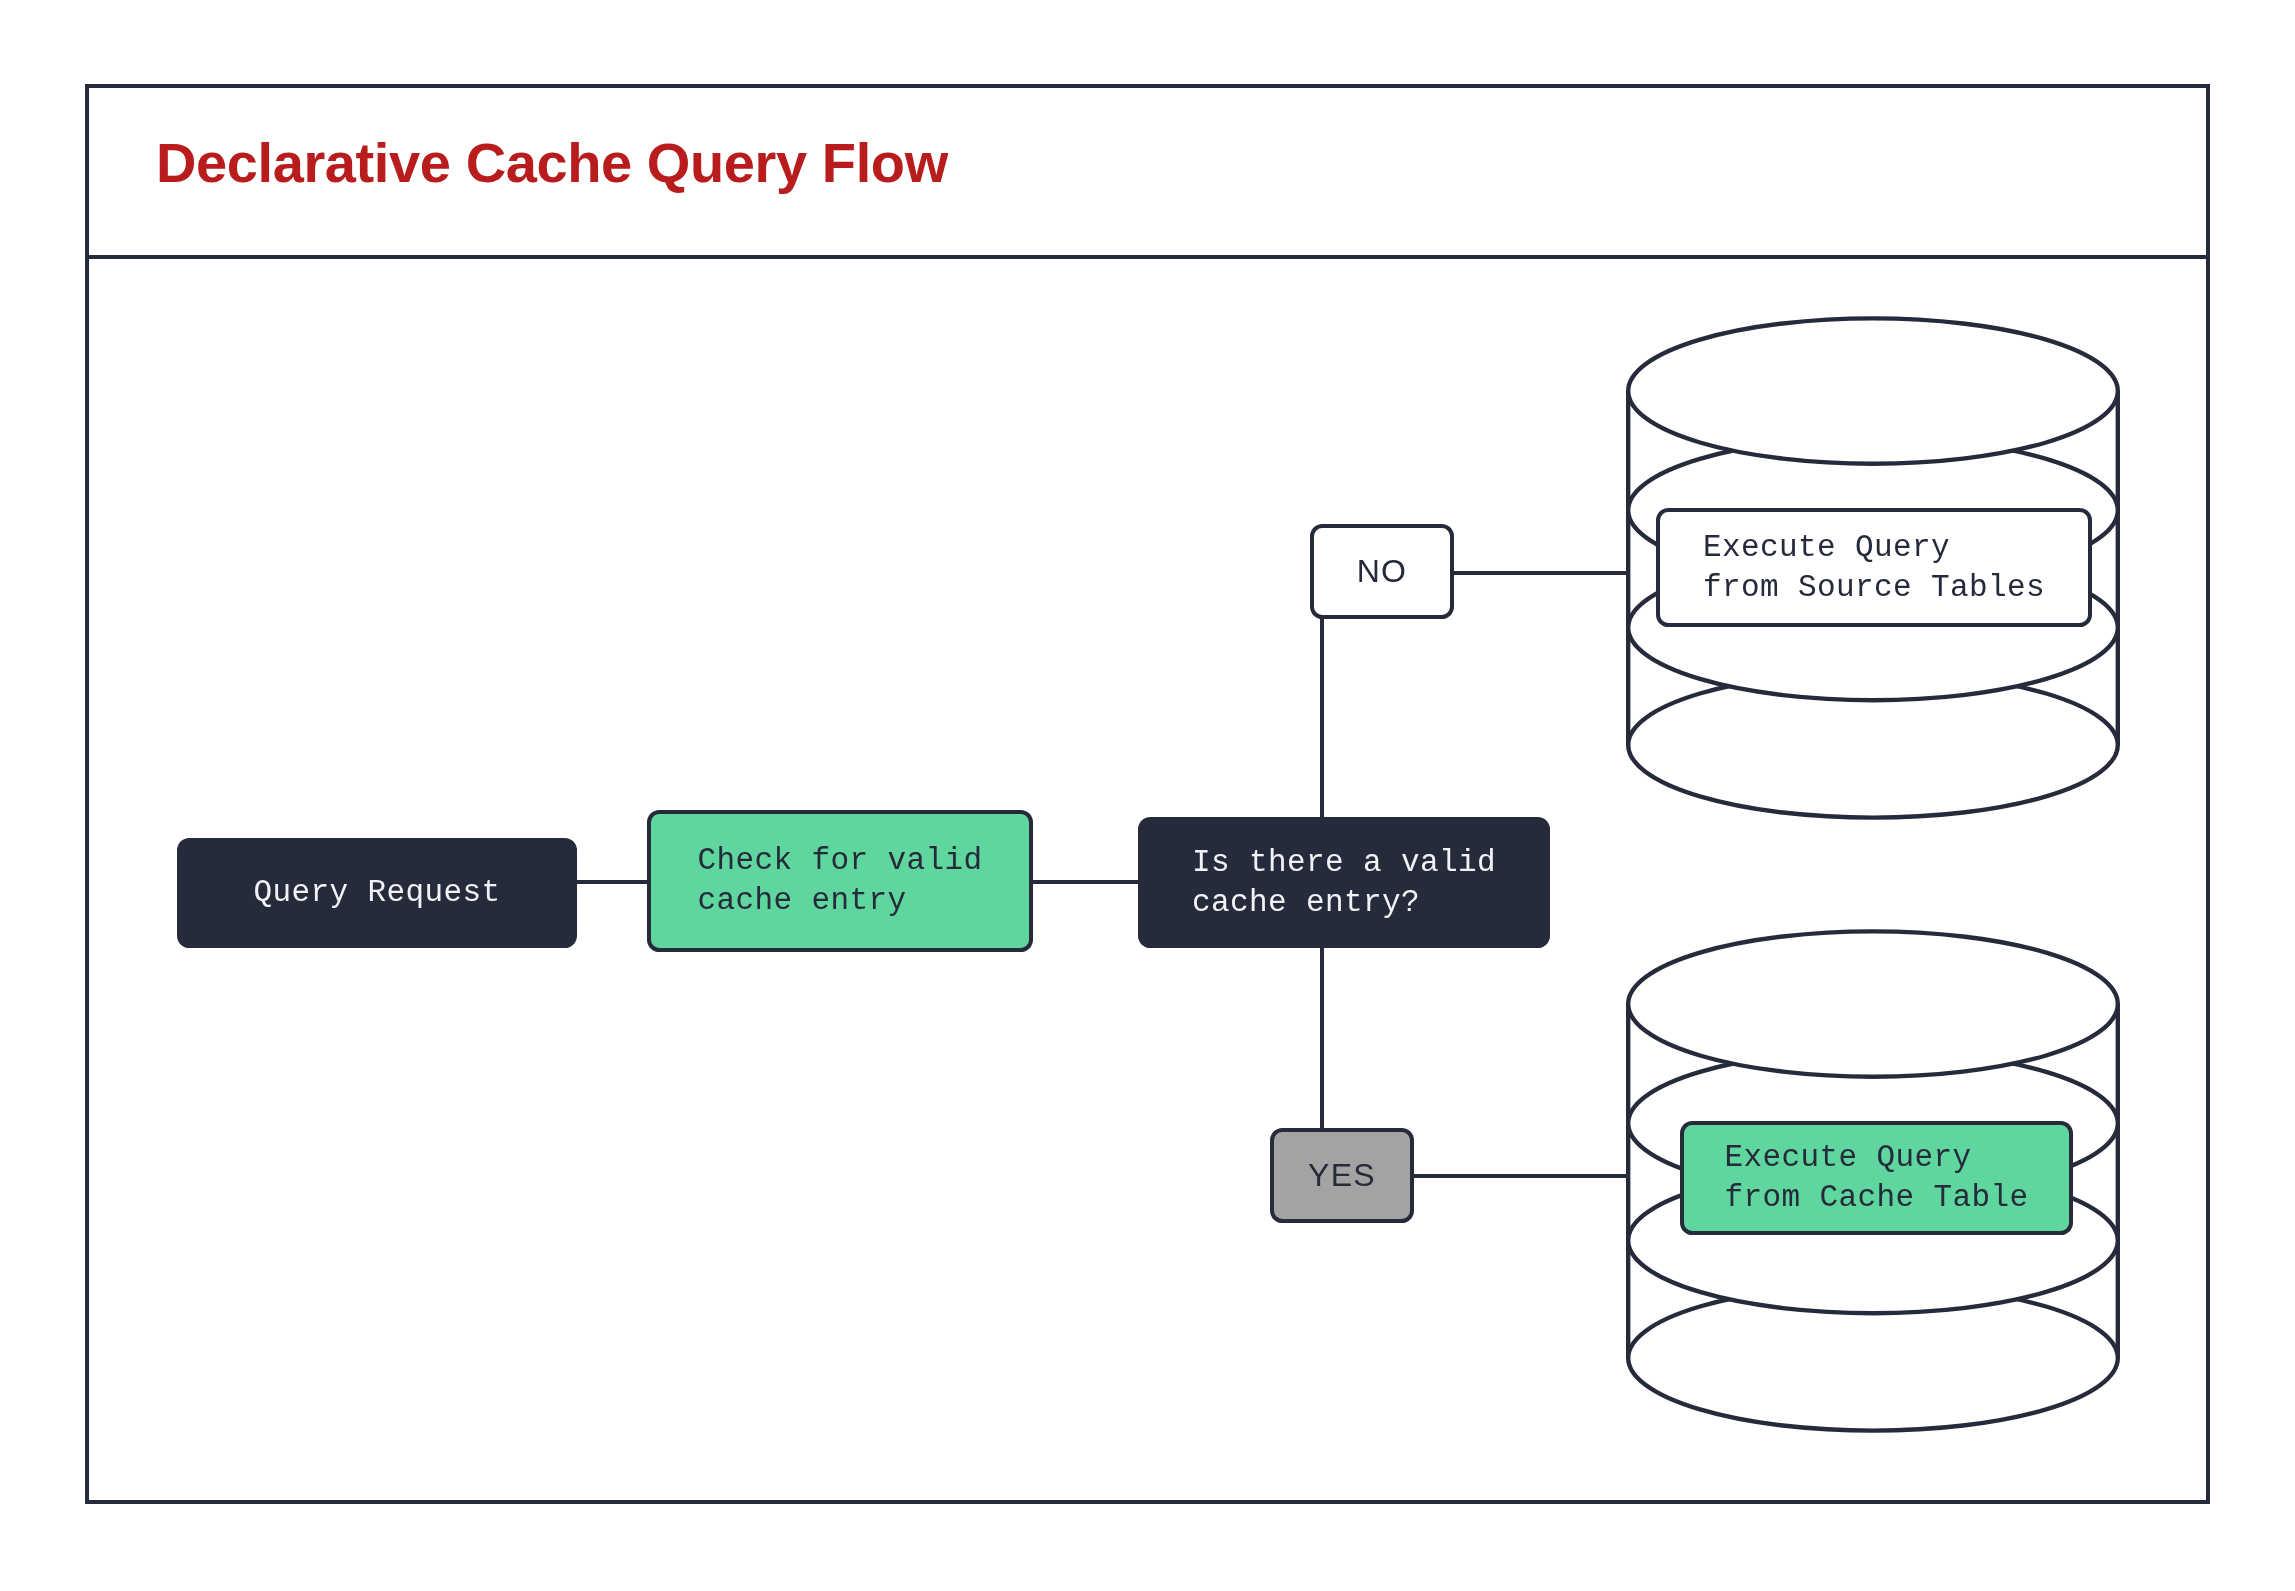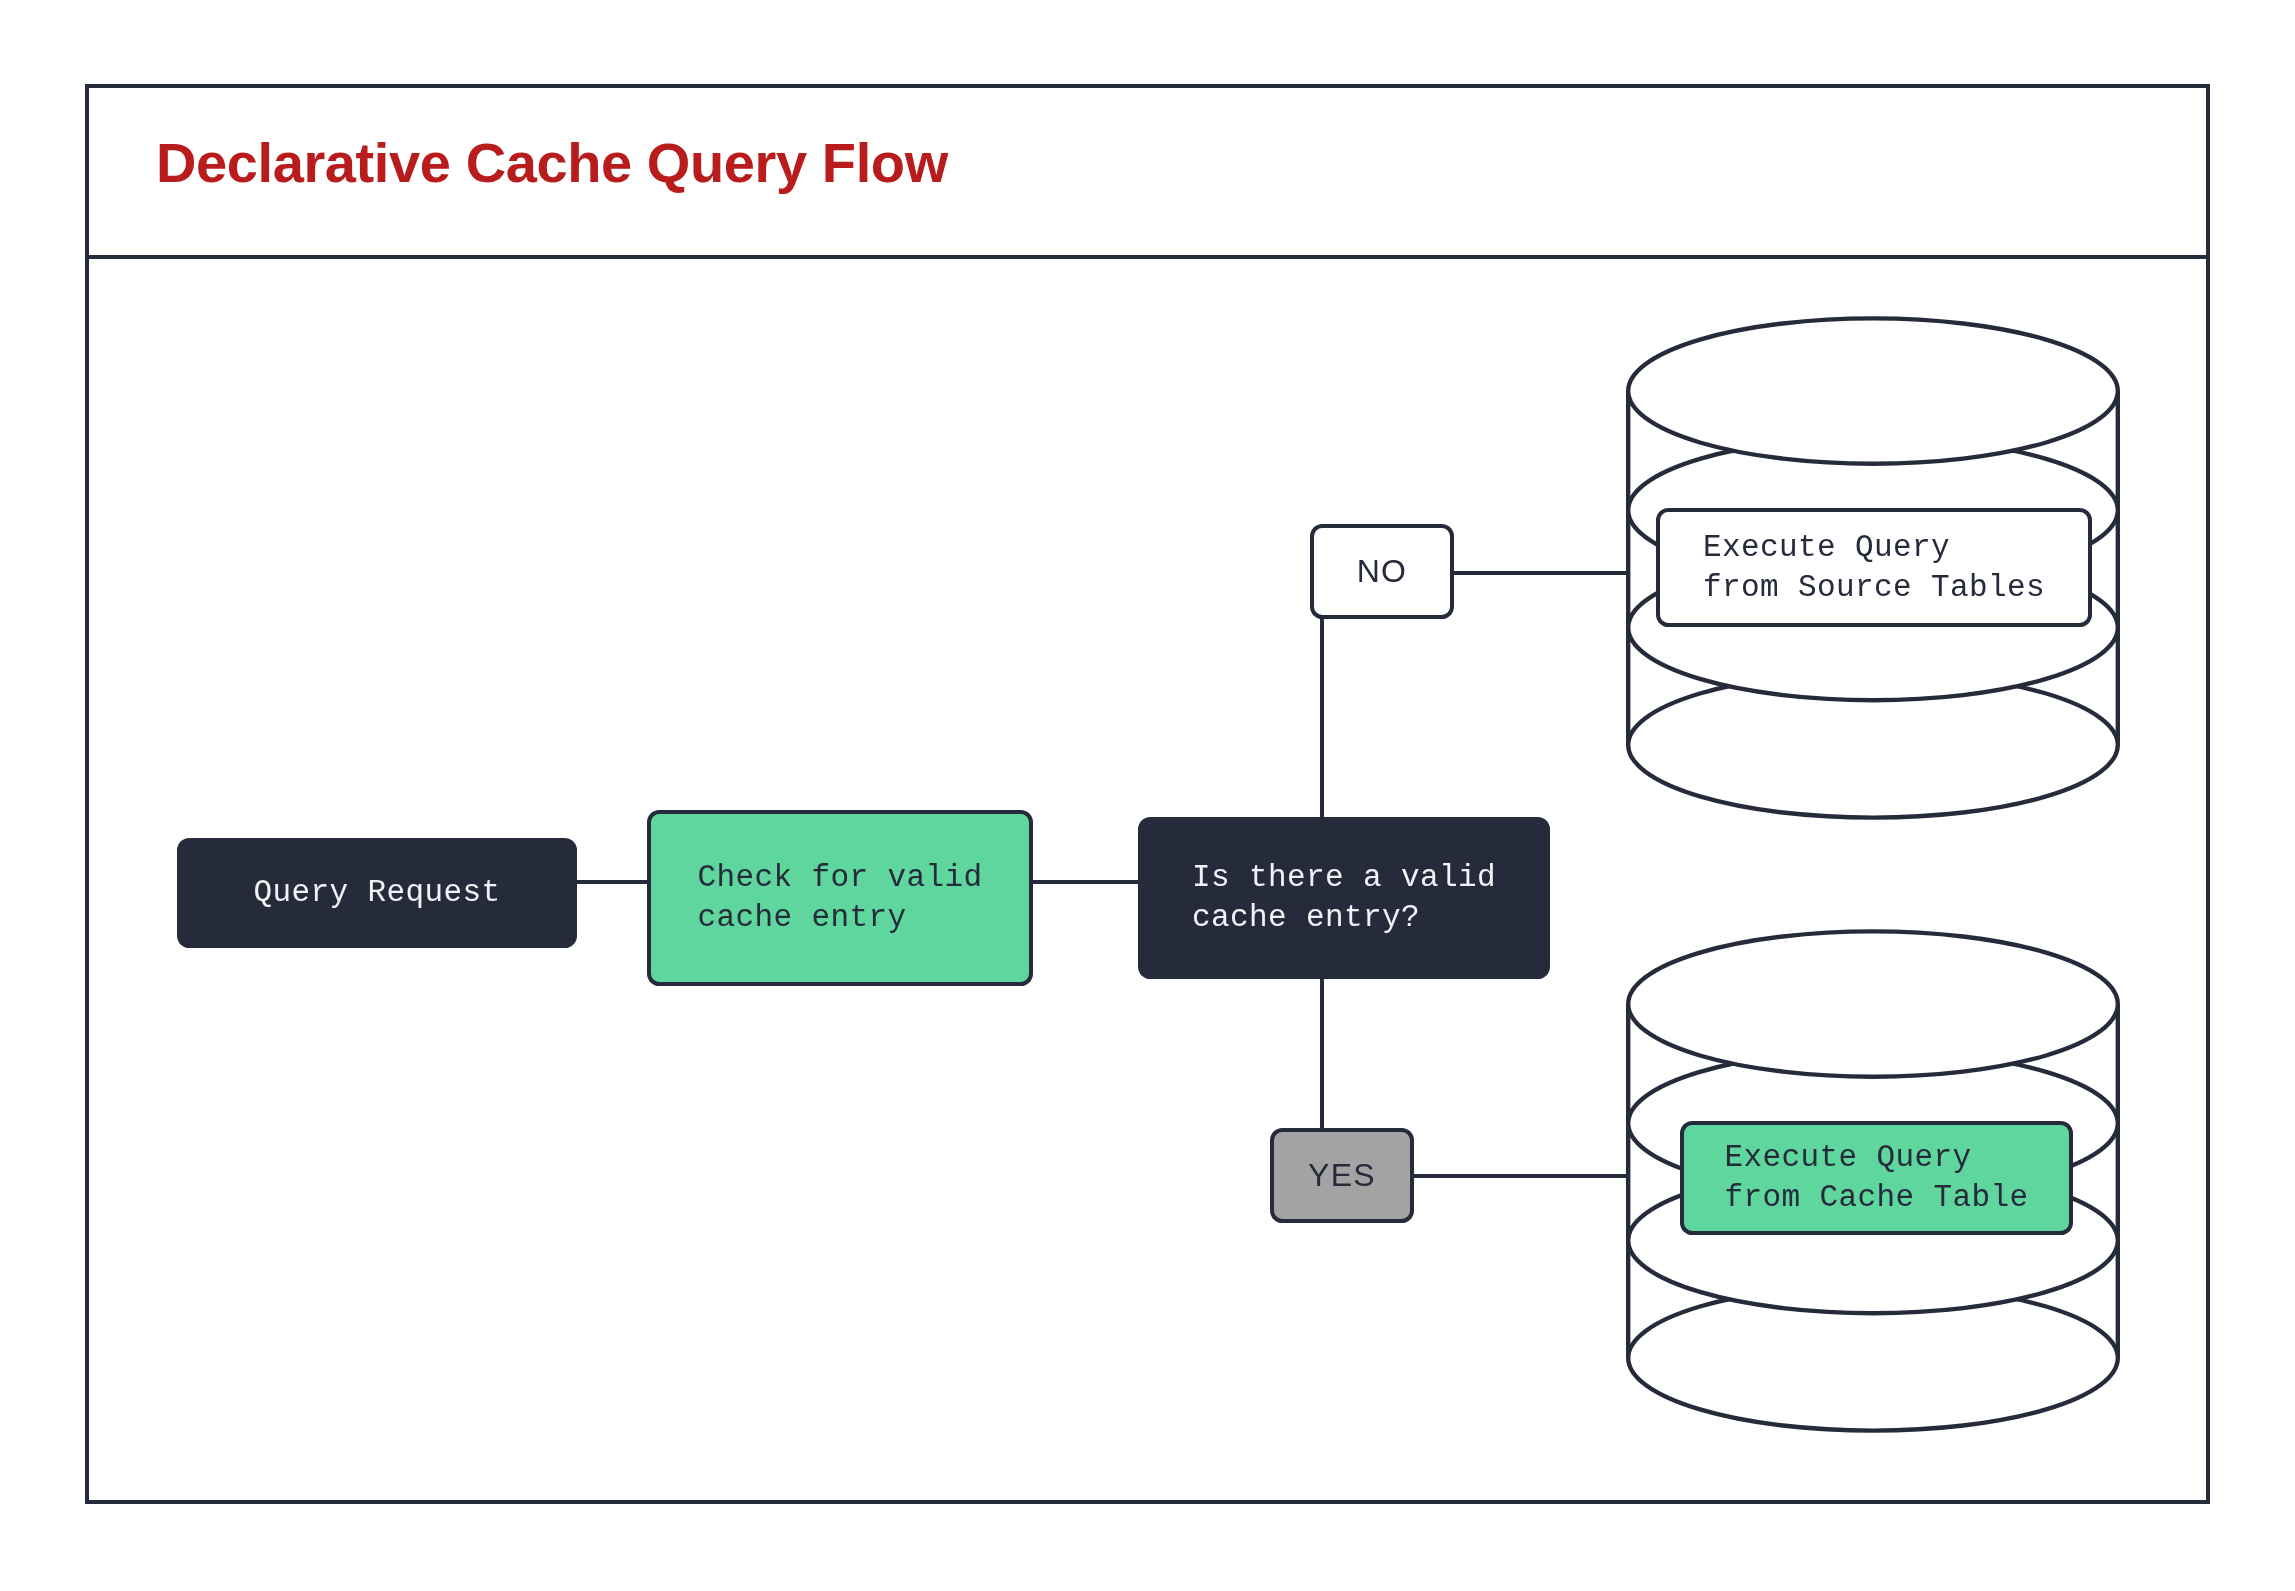--- a/index.html
+++ b/index.html
@@ -89,24 +89,24 @@
     color: #262b3b;
     border: 4.4px solid #262b3b;
     border-radius: 12.3px;
   }
 
   
   #node-query-request {
     left: 177px;  top: 838px;  width: 400px; height: 110px;
   }
   #node-check-cache {
-    left: 647px;  top: 810px;  width: 386px; height: 176px;
+    left: 647px;  top: 810px;  width: 386px; height: 142px;
   }
   #node-decision {
-    left: 1138px; top: 817px;  width: 412px; height: 162px;
+    left: 1138px; top: 817px;  width: 412px; height: 131px;
   }
   #node-execute-source {
     left: 1656px; top: 508px;  width: 436px; height: 119px;
   }
   #node-execute-cache {
     left: 1680px; top: 1121px; width: 393px; height: 114px;
   }
 
   
   .chip {

